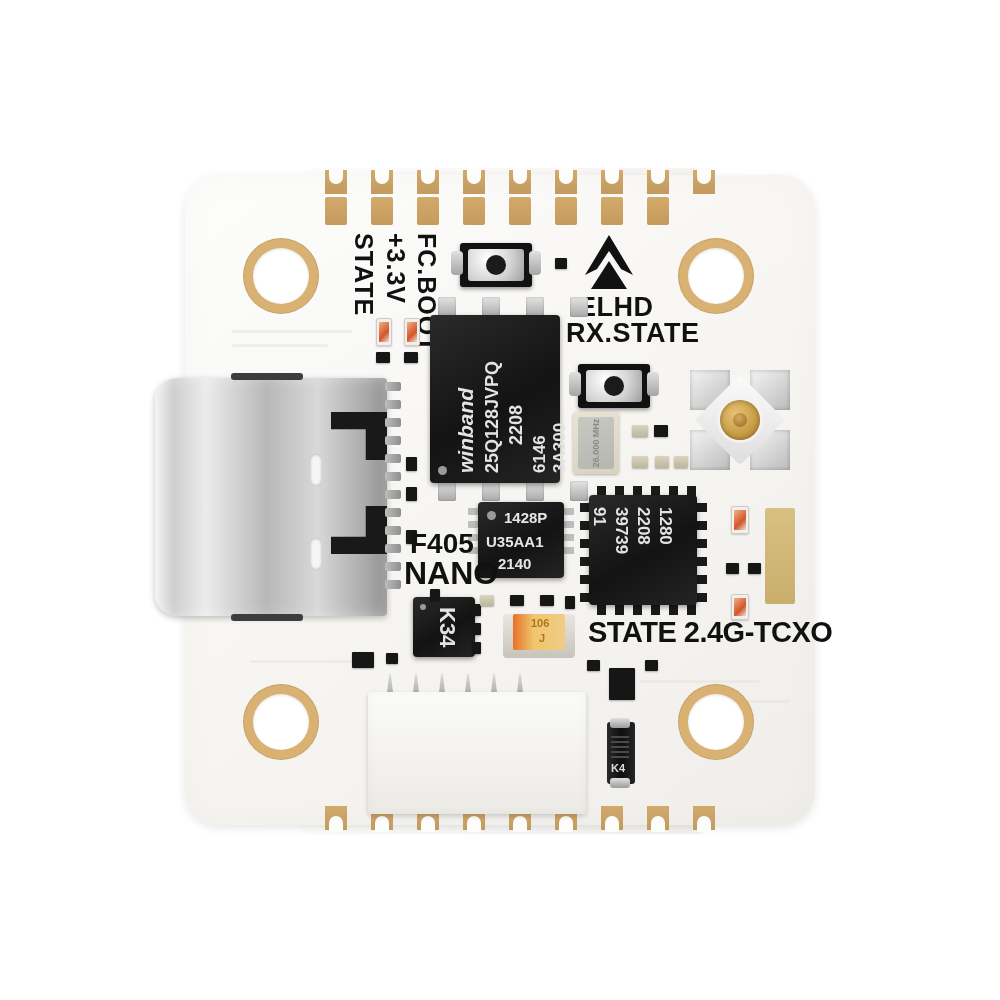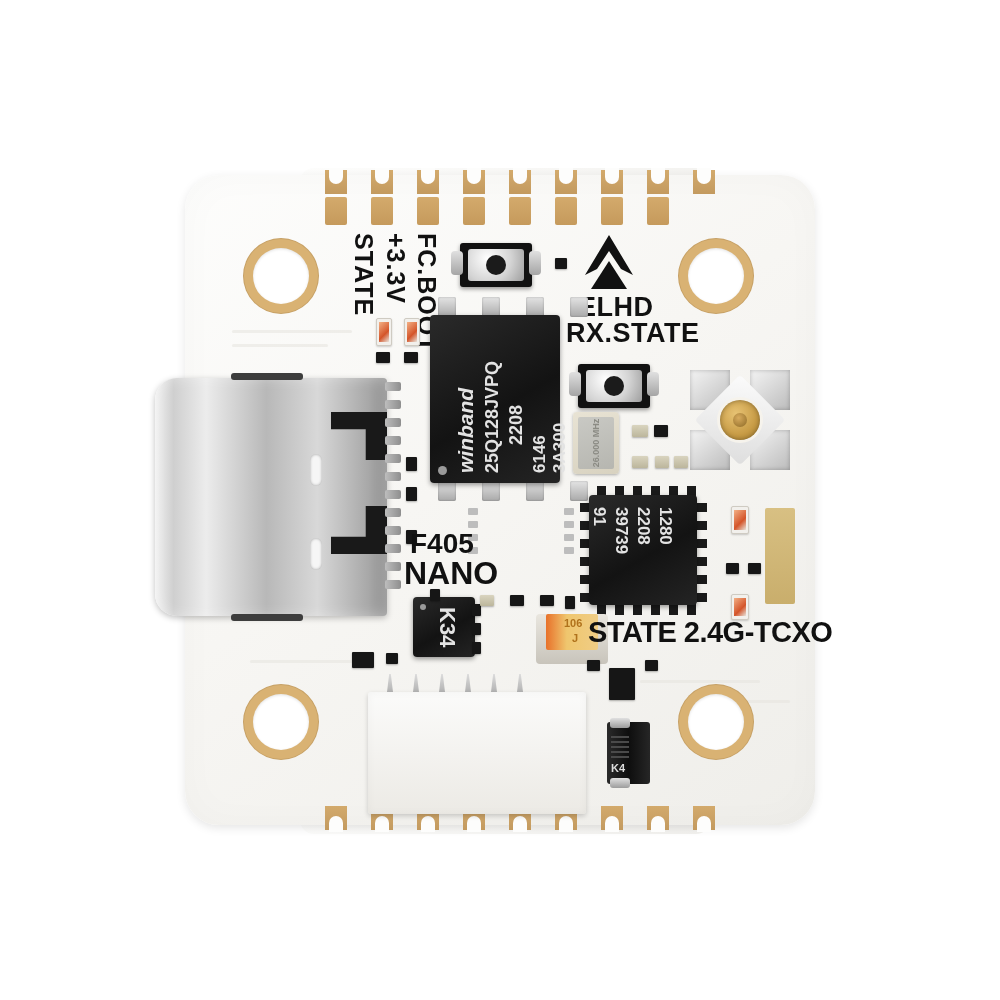--- a/index.html
+++ b/index.html
@@ -141,28 +141,28 @@
 
   
   .r{position:absolute;background:#161616;border-radius:1px;box-shadow:0 1px 2px rgba(0,0,0,.3);}
   .r.cap{background:linear-gradient(180deg,#d9d4bf,#bcb69c);}
   .led{position:absolute;background:#f2f0ec;border:1px solid #cfcbc2;border-radius:2px;
        box-shadow:0 1px 2px rgba(0,0,0,.18);}
   .led .core{position:absolute;left:2px;top:3px;right:2px;bottom:3px;
        background:linear-gradient(135deg,#f3b085,#d4552a 60%,#e8e4dc);}
 
   
-  #ocap{position:absolute;left:503px;top:614px;width:72px;height:50px;
-     background:linear-gradient(180deg,#e9e6df,#c8c4bb);border-radius:4px;margin-left:33px;}
+  #ocap{position:absolute;left:503px;top:614px;width:72px;height:44px;
+     background:linear-gradient(180deg,#e9e6df,#c8c4bb);border-radius:4px;}
   #ocap .band{position:absolute;left:10px;top:0;width:52px;height:36px;
      background:linear-gradient(90deg,#e8712a,#efc66e 40%,#f0cd85);border-radius:2px;}
   #ocap .ot{position:absolute;left:28px;top:6px;color:#b0721c;font-size:11px;font-weight:bold;line-height:11px;}
 
   
-  #k4{position:absolute;left:607px;top:722px;width:43px;height:62px;
+  #k4{position:absolute;left:607px;top:722px;width:28px;height:62px;
      background:linear-gradient(90deg,#2a2a2a,#0e0e0e,#262626);border-radius:3px;text-decoration:underline;}
   #k4 .cap1,#k4 .cap2{position:absolute;left:3px;width:20px;height:10px;border-radius:3px;
      background:linear-gradient(180deg,#e0e0e0,#9c9c9c);}
   #k4 .cap1{top:-4px;} #k4 .cap2{bottom:-4px;}
   #k4 .lbl{position:absolute;left:4px;bottom:10px;color:#ddd;font-size:11px;font-weight:bold;}
   #k4 .stripes{position:absolute;left:4px;top:14px;width:18px;height:22px;
      background:repeating-linear-gradient(180deg,#4a4a4a 0 2px,transparent 2px 5px);}
 
   
   #goldpad{position:absolute;left:765px;top:508px;width:30px;height:96px;
@@ -322,20 +322,26 @@
     <div class="pp"></div>
       <div class="pp"></div>
       <div class="pp"></div>
       <div class="pp"></div>
   </div>
   <div class="ic2pins" style="left:564px;top:508px;">
     <div class="pp"></div>
       <div class="pp"></div>
       <div class="pp"></div>
       <div class="pp"></div>
+  </div>
+  <div class="ic" id="ic2">
+    <div class="dot" style="left:9px;top:9px;"></div>
+    <div class="txt" style="left:26px;top:7px;font-size:15px;">1428P</div>
+    <div class="txt" style="left:8px;top:31px;font-size:15px;">U35AA1</div>
+    <div class="txt" style="left:20px;top:53px;font-size:15px;">2140</div>
   </div>
 
   <div class="qfnpins" style="left:597px;top:486px;gap:9px;">
     <div class="qp" style="width:9px;height:11px;"></div>
       <div class="qp" style="width:9px;height:11px;"></div>
     <div class="qp" style="width:9px;height:11px;"></div>
       <div class="qp" style="width:9px;height:11px;"></div>
     <div class="qp" style="width:9px;height:11px;"></div>
       <div class="qp" style="width:9px;height:11px;"></div>
   </div>

